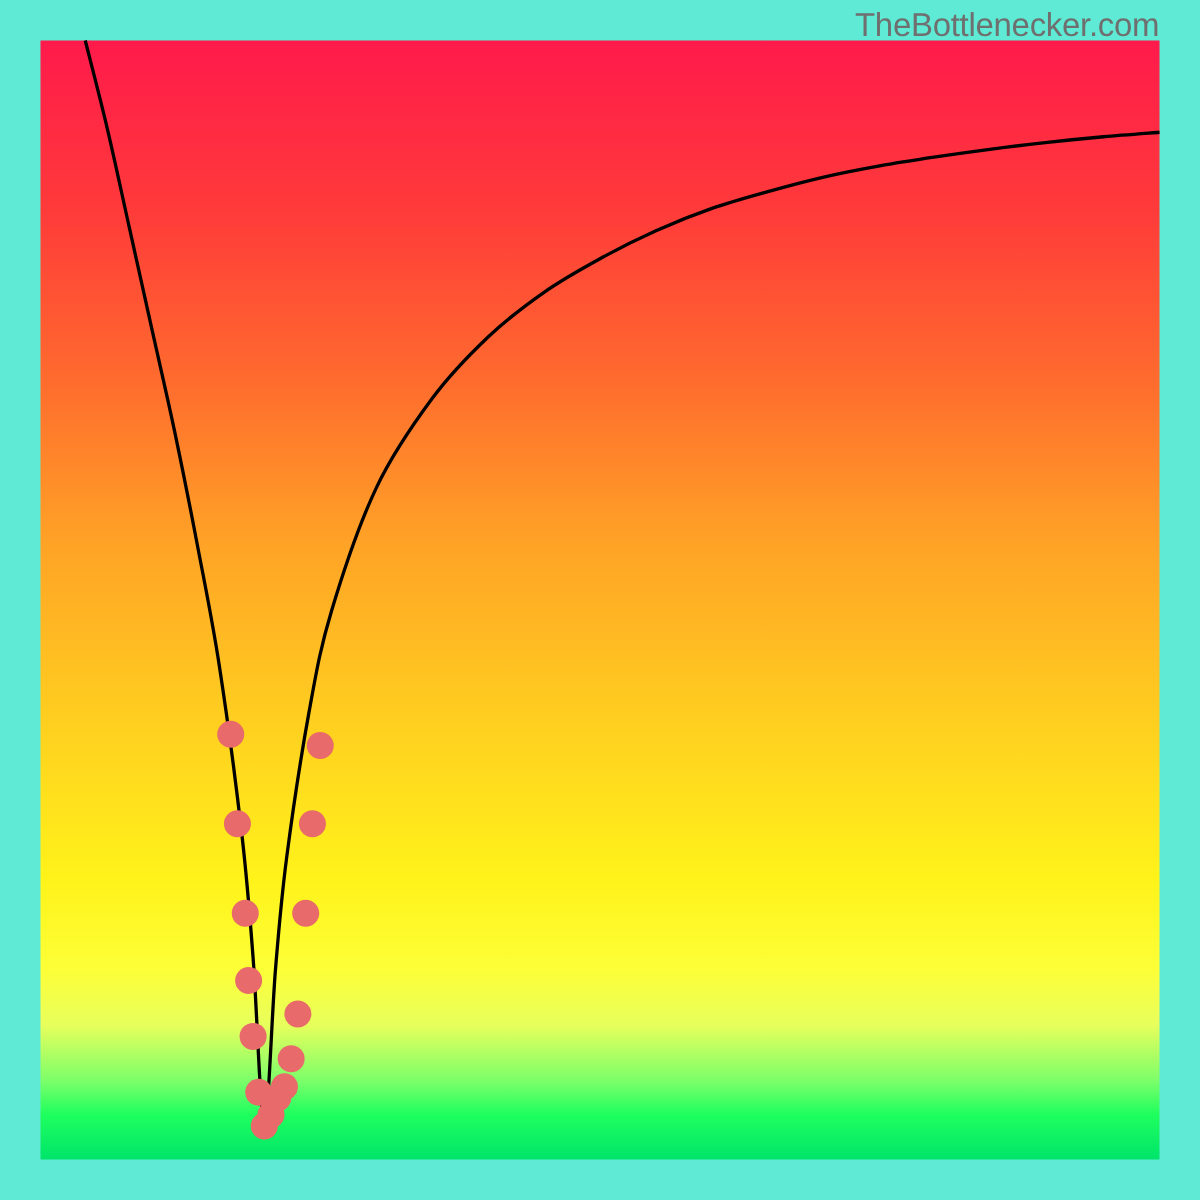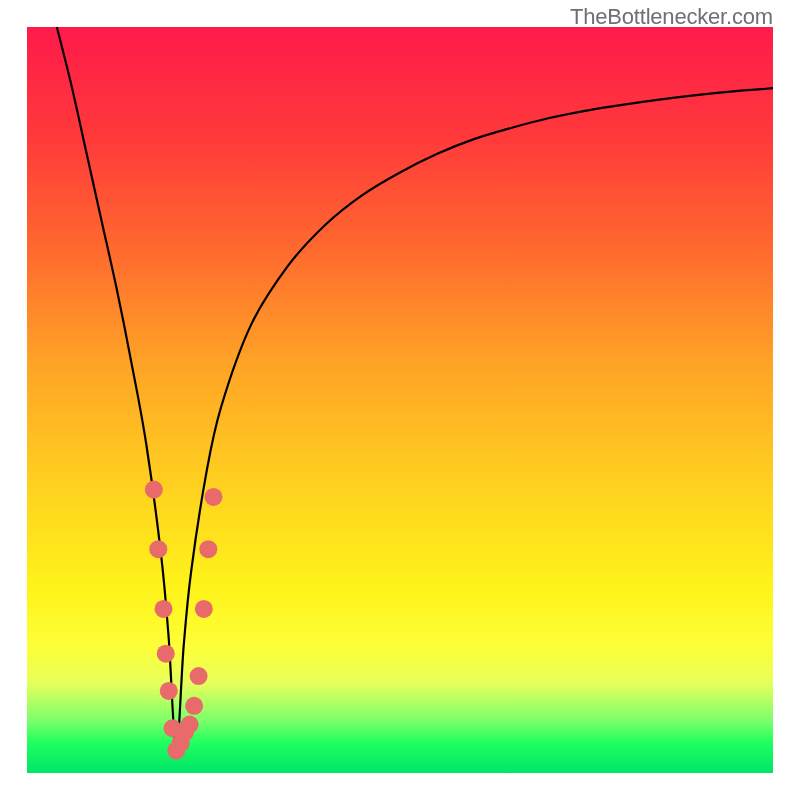--- a/index.html
+++ b/index.html
@@ -10,21 +10,21 @@
     overflow: hidden;
     background: #000;
     font-family: Arial, Helvetica, sans-serif;
   }
   .frame {
     position: absolute;
     left: 0;
     top: 0;
     width: 800px;
     height: 800px;
-    background: #ffffff;
+    background: #5eead4;
   }
   .plot {
     position: absolute;
     left: 27px;
     top: 27px;
     width: 746px;
     height: 746px;
     background: linear-gradient(
       to bottom,
       #ff1a4b 0%,

